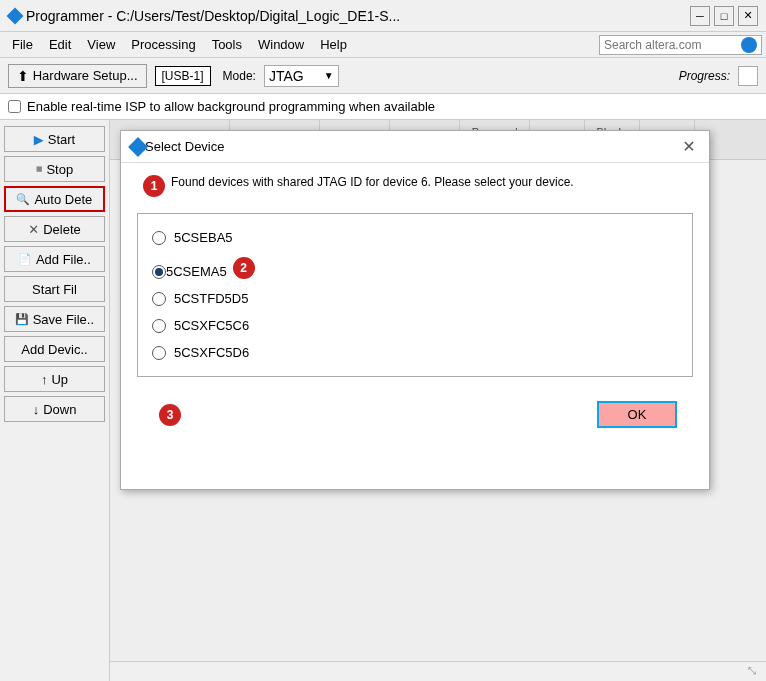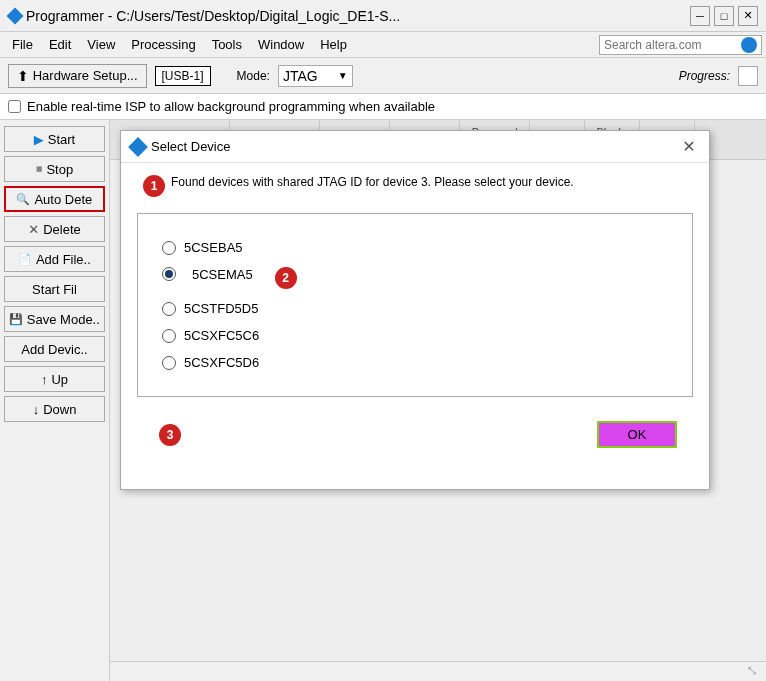--- a/index.html
+++ b/index.html
@@ -63,21 +63,21 @@
       gap: 8px;
       height: 36px;
     }
     .hw-setup-btn {
       border: 1px solid #999; background: #f0f0f0; padding: 2px 8px;
       cursor: pointer; display: flex; align-items: center; gap: 4px; height: 24px;
     }
     .usb-label {
       border: 1px solid #000; padding: 2px 6px; background: white; font-size: 12px;
     }
-    .mode-label { font-size: 12px; margin-left: 18px; text-align: right; }
+    .mode-label { font-size: 12px; margin-left: 4px; text-align: right; }
     .mode-dropdown {
       display: flex; align-items: center; border: 1px solid #aaa; background: white;
       height: 22px; padding: 0 4px;
     }
     .mode-dropdown span { font-size: 14px; }
     .mode-dropdown .arrow { margin-left: 20px; font-size: 10px; }
     .progress-label { margin-left: auto; font-size: 12px; font-style: italic; }
     .progress-bar-outer {
       width: 20px; height: 20px; border: 1px solid #aaa; background: white;
     }
@@ -174,35 +174,35 @@
     .dialog-title-bar {
       background: white;
       border-bottom: 1px solid #ddd;
       padding: 6px 10px;
       display: flex;
       align-items: center;
       justify-content: space-between;
       height: 32px;
     }
     .dialog-title {
-      display: flex; align-items: center; gap: 6px; font-size: 13px; font-weight: normal;
+      display: flex; align-items: center; font-size: 13px; font-weight: normal;
     }
     .dialog-close-btn {
       width: 20px; height: 20px; border: none; background: none;
       cursor: pointer; font-size: 16px; display: flex; align-items: center; justify-content: center;
       color: #555;
     }
     .dialog-body { padding: 12px 16px; }
     .dialog-message { font-size: 12px; color: #000; margin-bottom: 12px; }
 
     
     .device-list-box {
       border: 1px solid #aaa;
       background: white;
-      padding: 20px;
+      padding: 10px;
       margin-bottom: 16px;
     }
     .device-option {
       display: flex;
       align-items: center;
       gap: 8px;
       padding: 6px 4px;
       cursor: pointer;
     }
     .radio-outer {
@@ -215,22 +215,22 @@
     }
     .device-label { font-size: 13px; }
 
     
     .dialog-footer {
       display: flex;
       justify-content: flex-end;
       padding: 8px 16px 16px;
     }
     .ok-btn {
-      border: 2px solid #84cc16;
-      background: #d946ef;
+      border: 2px solid #0ea5e9;
+      background: #fca5a5;
       padding: 4px 28px;
       cursor: pointer;
       font-size: 13px;
       min-width: 80px;
     }
 
     
     .step-badge {
       display: inline-flex;
       align-items: center;
@@ -343,21 +343,21 @@
     </button>
     <button class="left-btn">
       <span style="font-size:11px;">📄</span>
       <span>Add File..</span>
     </button>
     <button class="left-btn">
       <span>Start Fil</span>
     </button>
     <button class="left-btn">
       <span style="font-size:11px;">💾</span>
-      <span>Save Mode..</span>
+      <span>Save File..</span>
     </button>
     <button class="left-btn">
       <span>Add Devic..</span>
     </button>
     <button class="left-btn">
       <span>↑</span>
       <span>Up</span>
     </button>
     <button class="left-btn">
       <span>↓</span>
@@ -385,31 +385,31 @@
           <div class="dialog-title">
             <div style="width:14px;height:14px;background:#1a7fd4;transform:rotate(45deg);display:inline-block;flex-shrink:0;"></div>
             <span>Select Device</span>
           </div>
           <button class="dialog-close-btn">✕</button>
         </div>
 
         <div class="dialog-body">
           <div style="display:flex;align-items:flex-start;gap:6px;margin-bottom:12px;">
             <span class="step-badge">1</span>
-            <span class="dialog-message">Found devices with shared JTAG ID for device 3. Please select your device.</span>
+            <span class="dialog-message">Found devices with shared JTAG ID for device 6. Please select your device.</span>
           </div>
 
           <div class="device-list-box">
 
             <div class="device-option">
               <div class="radio-outer"></div>
               <span class="device-label">5CSEBA5</span>
             </div>
 
-            <div class="device-option" style="display:flex;align-items:flex-start;gap:16px;padding:6px 4px;">
+            <div class="device-option" style="display:flex;align-items:flex-end;gap:0;padding:6px 4px;">
               <div class="radio-outer">
                 <div class="radio-inner"></div>
               </div>
               <span class="device-label">5CSEMA5</span>
               <span class="step-badge">2</span>
             </div>
 
             <div class="device-option">
               <div class="radio-outer"></div>
               <span class="device-label">5CSTFD5D5</span>

